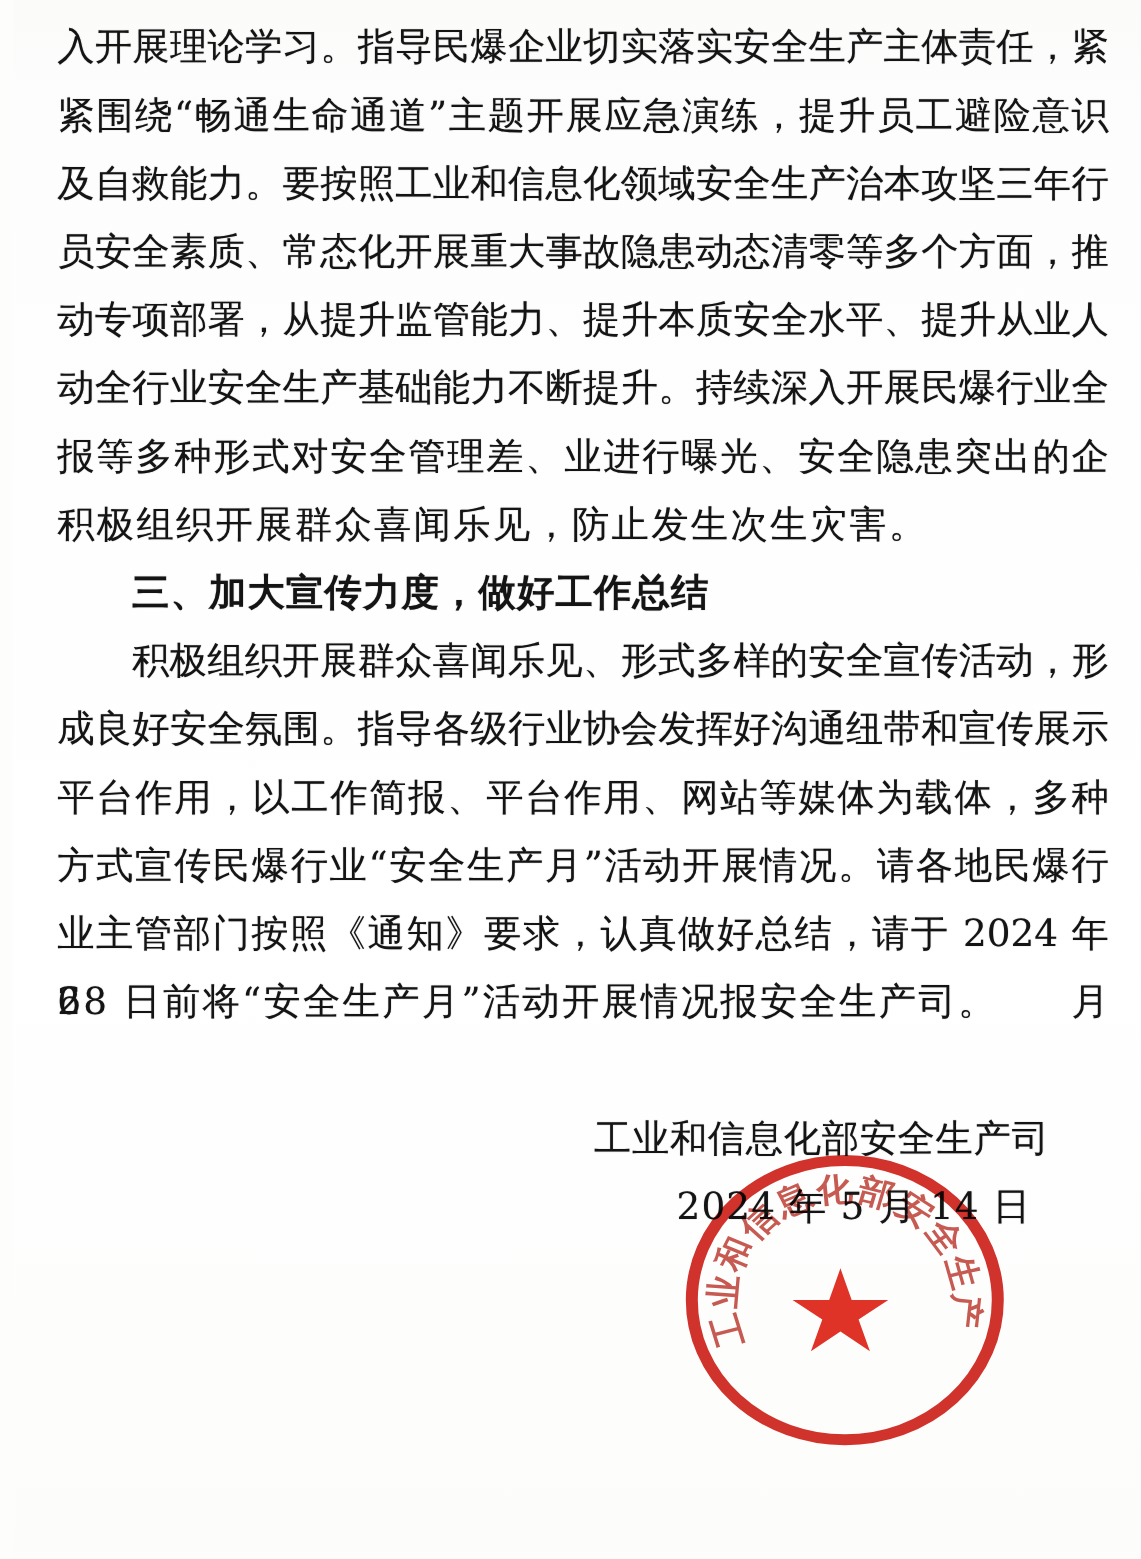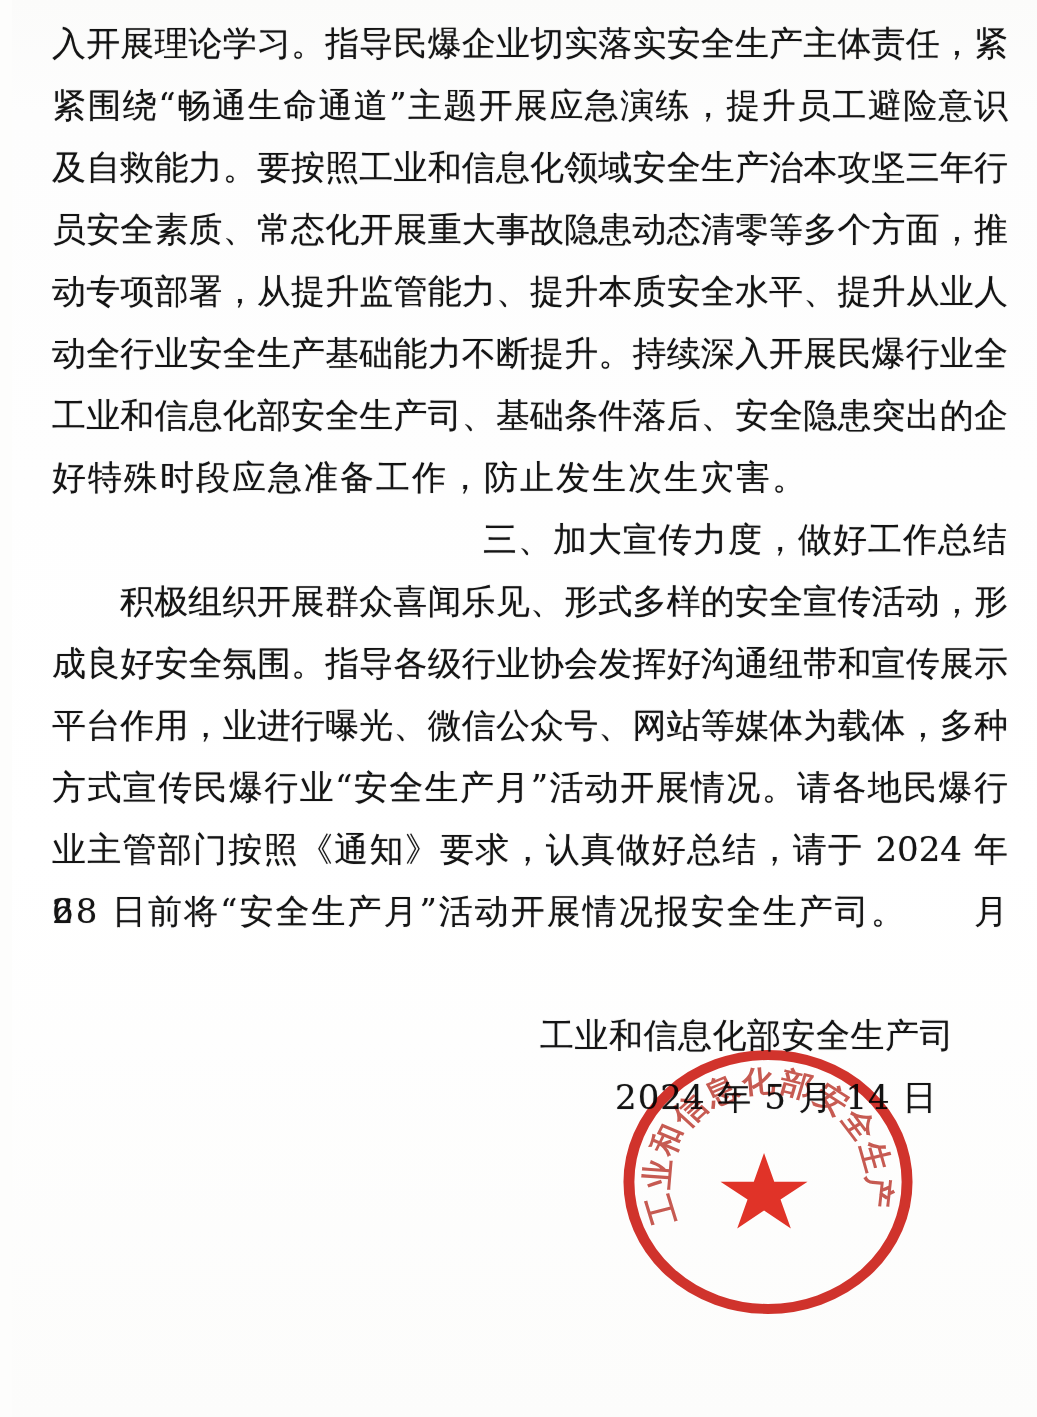--- a/index.html
+++ b/index.html
@@ -28,23 +28,22 @@
   }
   .row.fill{
     white-space:normal;
     text-align:justify;
     text-align-last:justify;
   }
   .row.indent{ text-indent:2em; }
   .row.partial{ letter-spacing:2px; }
   .row.heading{
     font-family:"DejaVu Sans","Liberation Sans",sans-serif;
-    font-weight:400;
+    font-weight:700;
     letter-spacing:1px;
-    text-align:right;
   }
   .spacer{ height:62px; }
   .sig-row{
     height:62px;line-height:62px;font-size:34px;
     white-space:nowrap;
     text-shadow:0 0 1px rgba(20,20,20,.45);
   }
   .sig-org{ margin-left:488px; letter-spacing:0.5px; }
   .sig-date{ margin-left:563px; letter-spacing:1px; }
   .seal{
@@ -61,26 +60,26 @@
 
 <div class="page">
 
   <div class="doc">
     <div class="row fill">入开展理论学习。指导民爆企业切实落实安全生产主体责任，紧</div>
     <div class="row fill">紧围绕“畅通生命通道”主题开展应急演练，提升员工避险意识</div>
     <div class="row fill">及自救能力。要按照工业和信息化领域安全生产治本攻坚三年行</div>
     <div class="row fill">员安全素质、常态化开展重大事故隐患动态清零等多个方面，推</div>
     <div class="row fill">动专项部署，从提升监管能力、提升本质安全水平、提升从业人</div>
     <div class="row fill">动全行业安全生产基础能力不断提升。持续深入开展民爆行业全</div>
-    <div class="row fill">工业和信息化部安全生产司、基础条件落后、安全隐患突出的企</div>
-    <div class="row partial">好特殊时段应急准备工作，防止发生次生灾害。</div>
+    <div class="row fill">报等多种形式对安全管理差、业进行曝光、安全隐患突出的企</div>
+    <div class="row partial">积极组织开展群众喜闻乐见，防止发生次生灾害。</div>
     <div class="row heading indent partial">三、加大宣传力度，做好工作总结</div>
     <div class="row fill indent">积极组织开展群众喜闻乐见、形式多样的安全宣传活动，形</div>
     <div class="row fill">成良好安全氛围。指导各级行业协会发挥好沟通纽带和宣传展示</div>
-    <div class="row fill">平台作用，业进行曝光、微信公众号、网站等媒体为载体，多种</div>
+    <div class="row fill">平台作用，以工作简报、平台作用、网站等媒体为载体，多种</div>
     <div class="row fill">方式宣传民爆行业“安全生产月”活动开展情况。请各地民爆行</div>
     <div class="row fill">业主管部门按照《通知》要求，认真做好总结，请于 2024 年 6 月</div>
     <div class="row partial">28 日前将“安全生产月”活动开展情况报安全生产司。</div>
 
     <div class="spacer"></div>
 
     <div class="sig-row sig-org">工业和信息化部安全生产司</div>
     <div class="sig-row sig-date">2024 年 5 月 14 日</div>
   </div>
 

